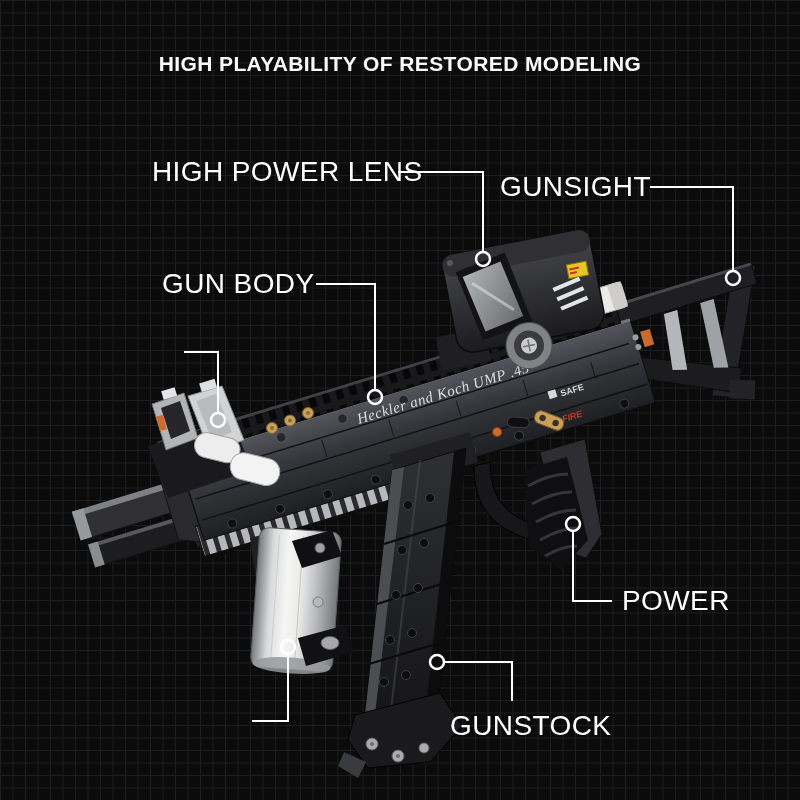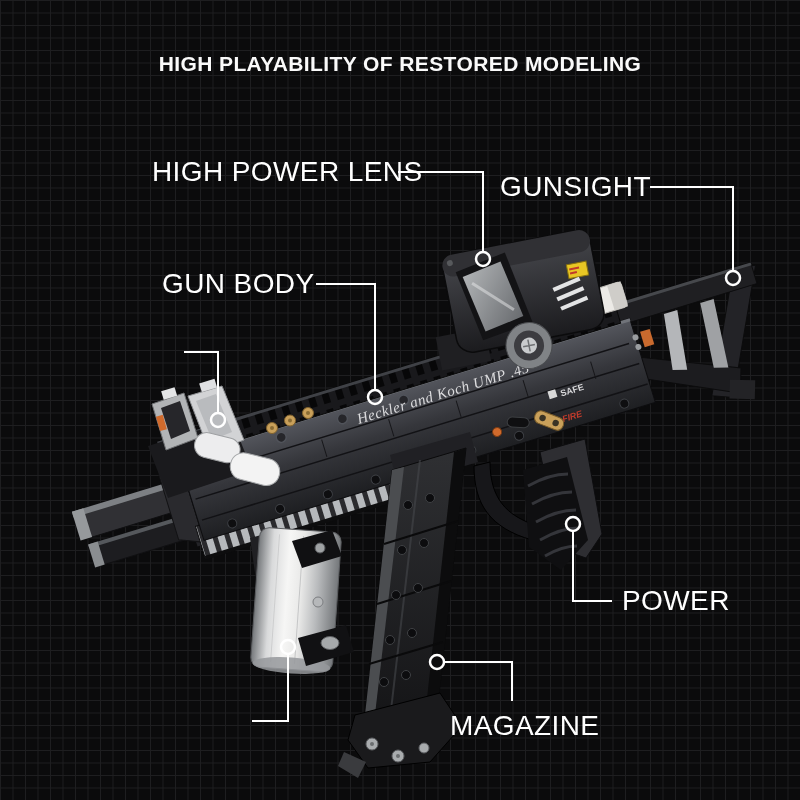--- a/index.html
+++ b/index.html
@@ -278,15 +278,15 @@
       <circle cx="573" cy="524" r="7" stroke-width="2.5"></circle>
       <circle cx="288" cy="647" r="7" stroke-width="2.5"></circle>
       <circle cx="437" cy="662" r="7" stroke-width="2.5"></circle>
     </g>
   </svg>
 
   <div class="label" style="left:152px;top:155px">HIGH POWER LENS</div>
   <div class="label" style="left:500px;top:170px">GUNSIGHT</div>
   <div class="label" style="left:162px;top:267px">GUN BODY</div>
   <div class="label" style="left:622px;top:584px">POWER</div>
-  <div class="label" style="left:450px;top:709px">MAGAZINE</div>
+  <div class="label" style="left:450px;top:709px">GUNSTOCK</div>
 
 </div>
 
 </body></html>

